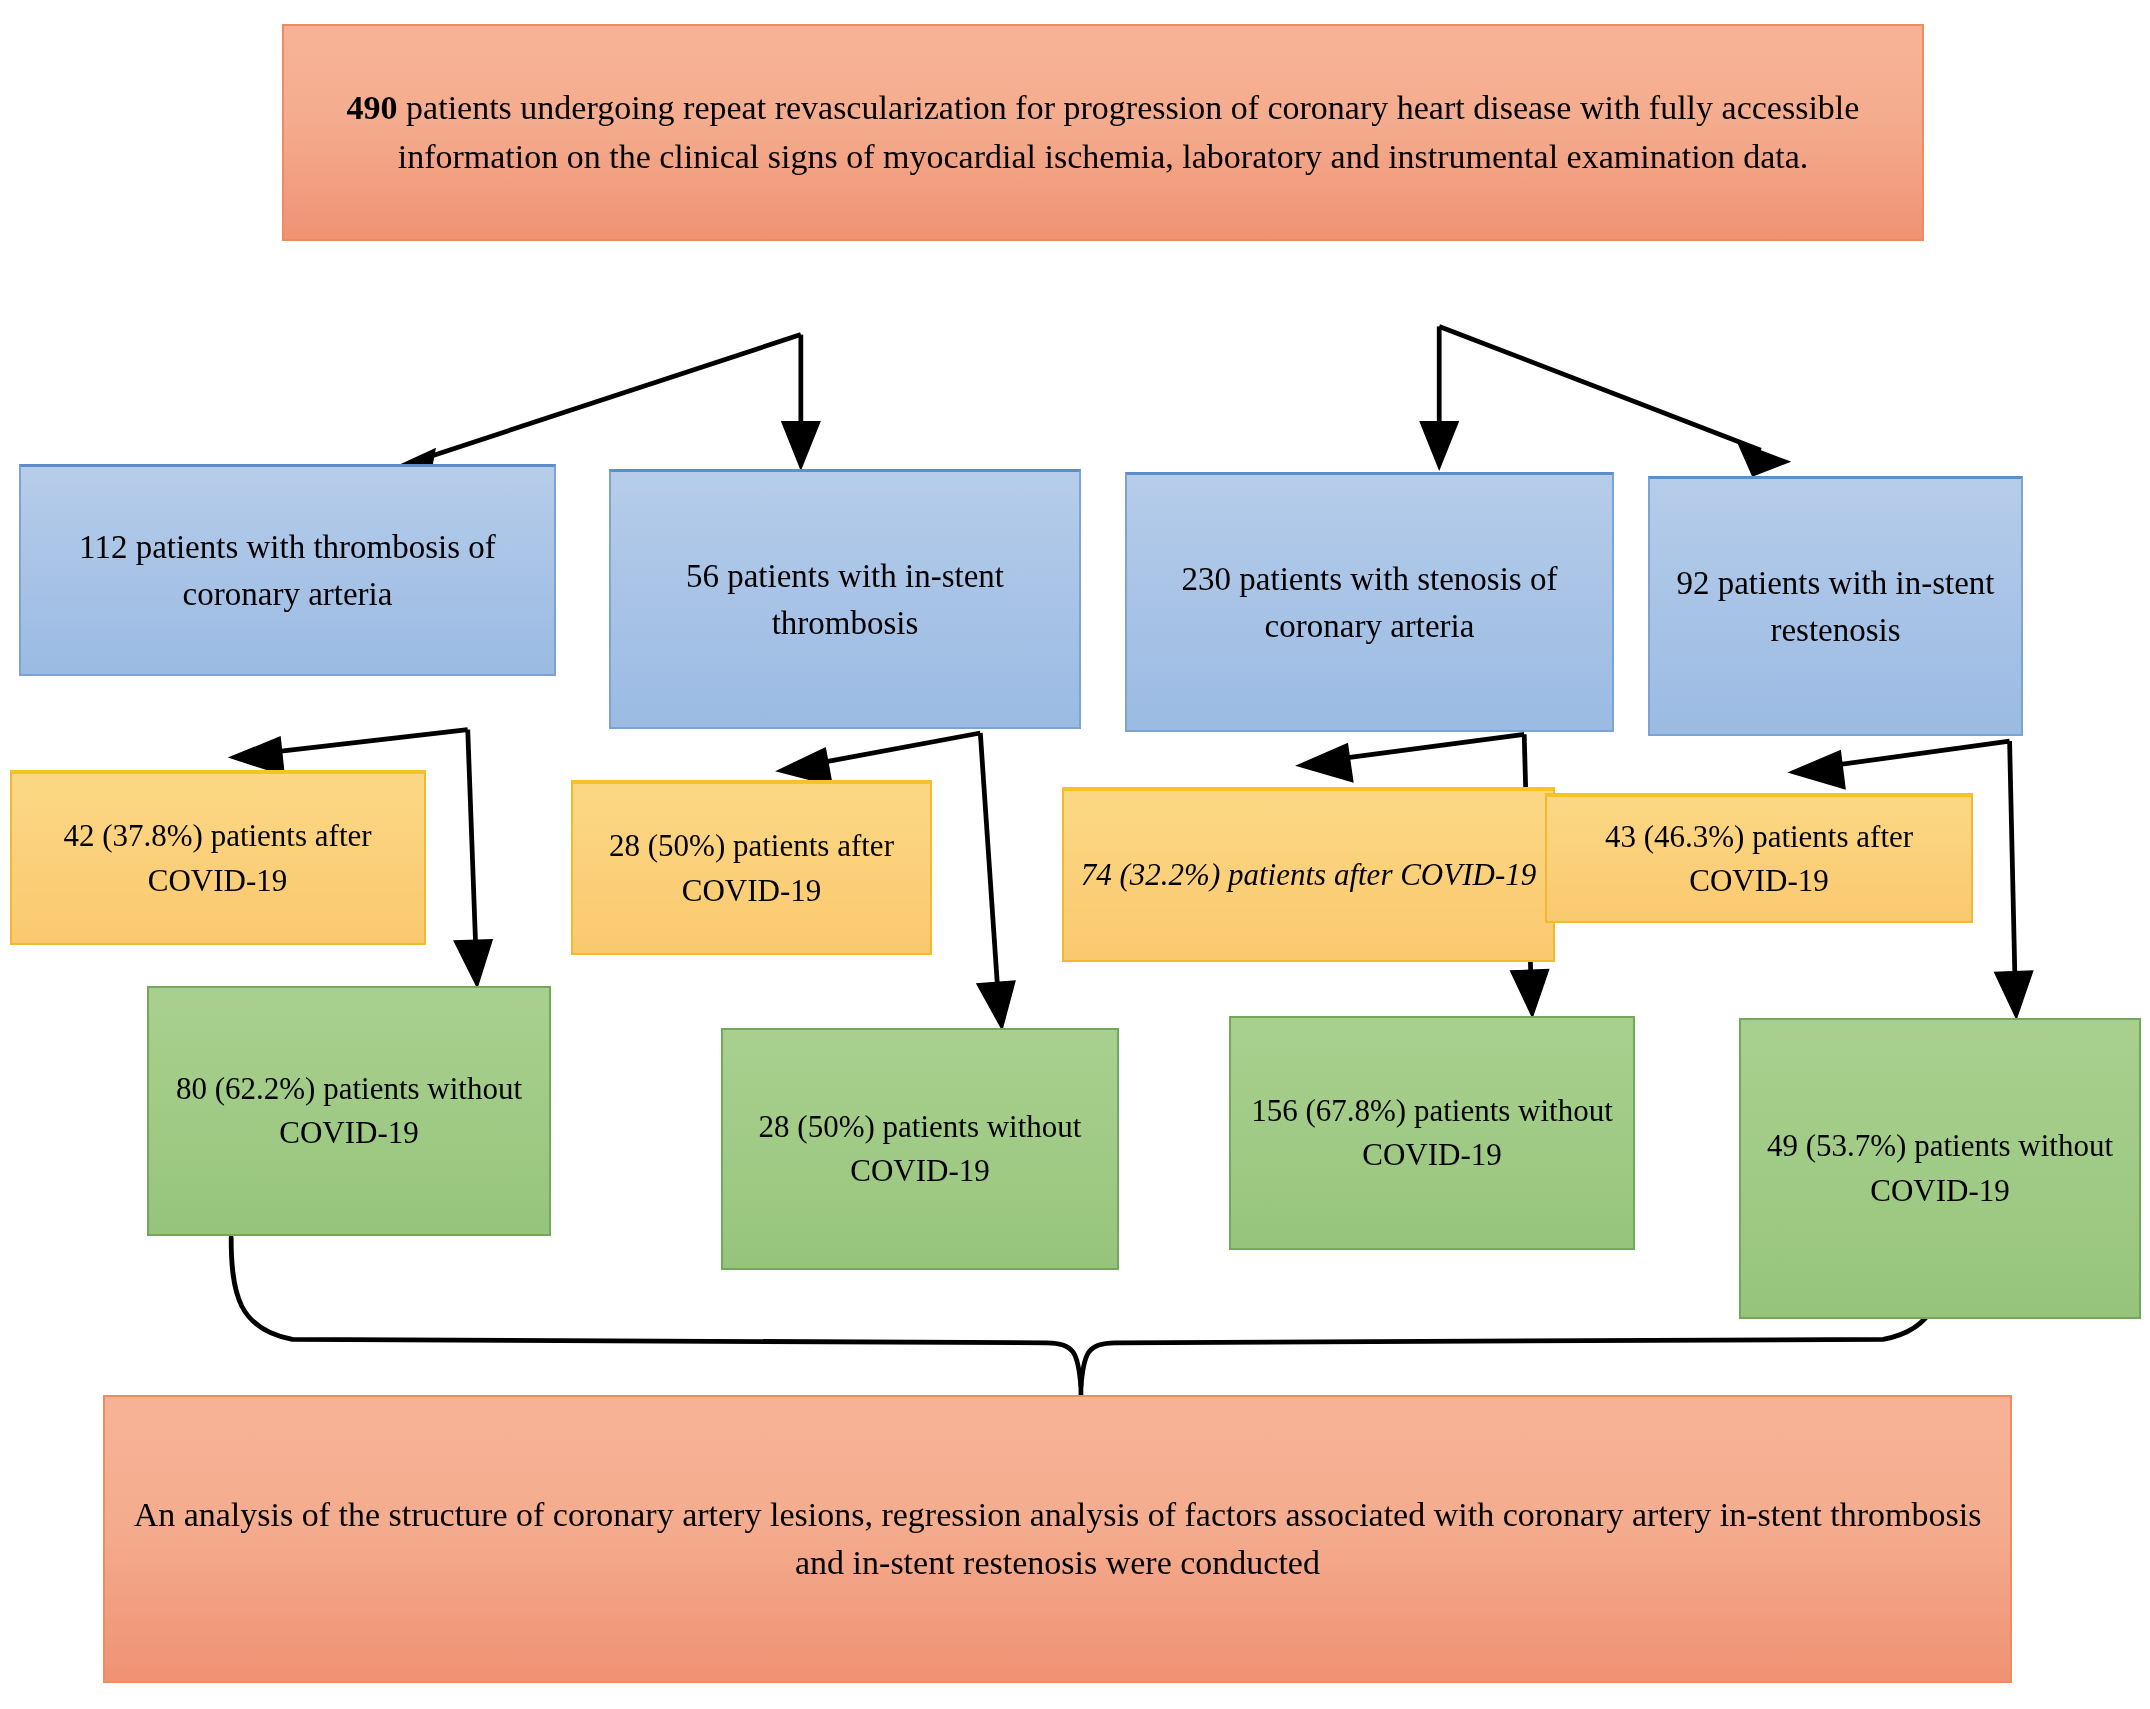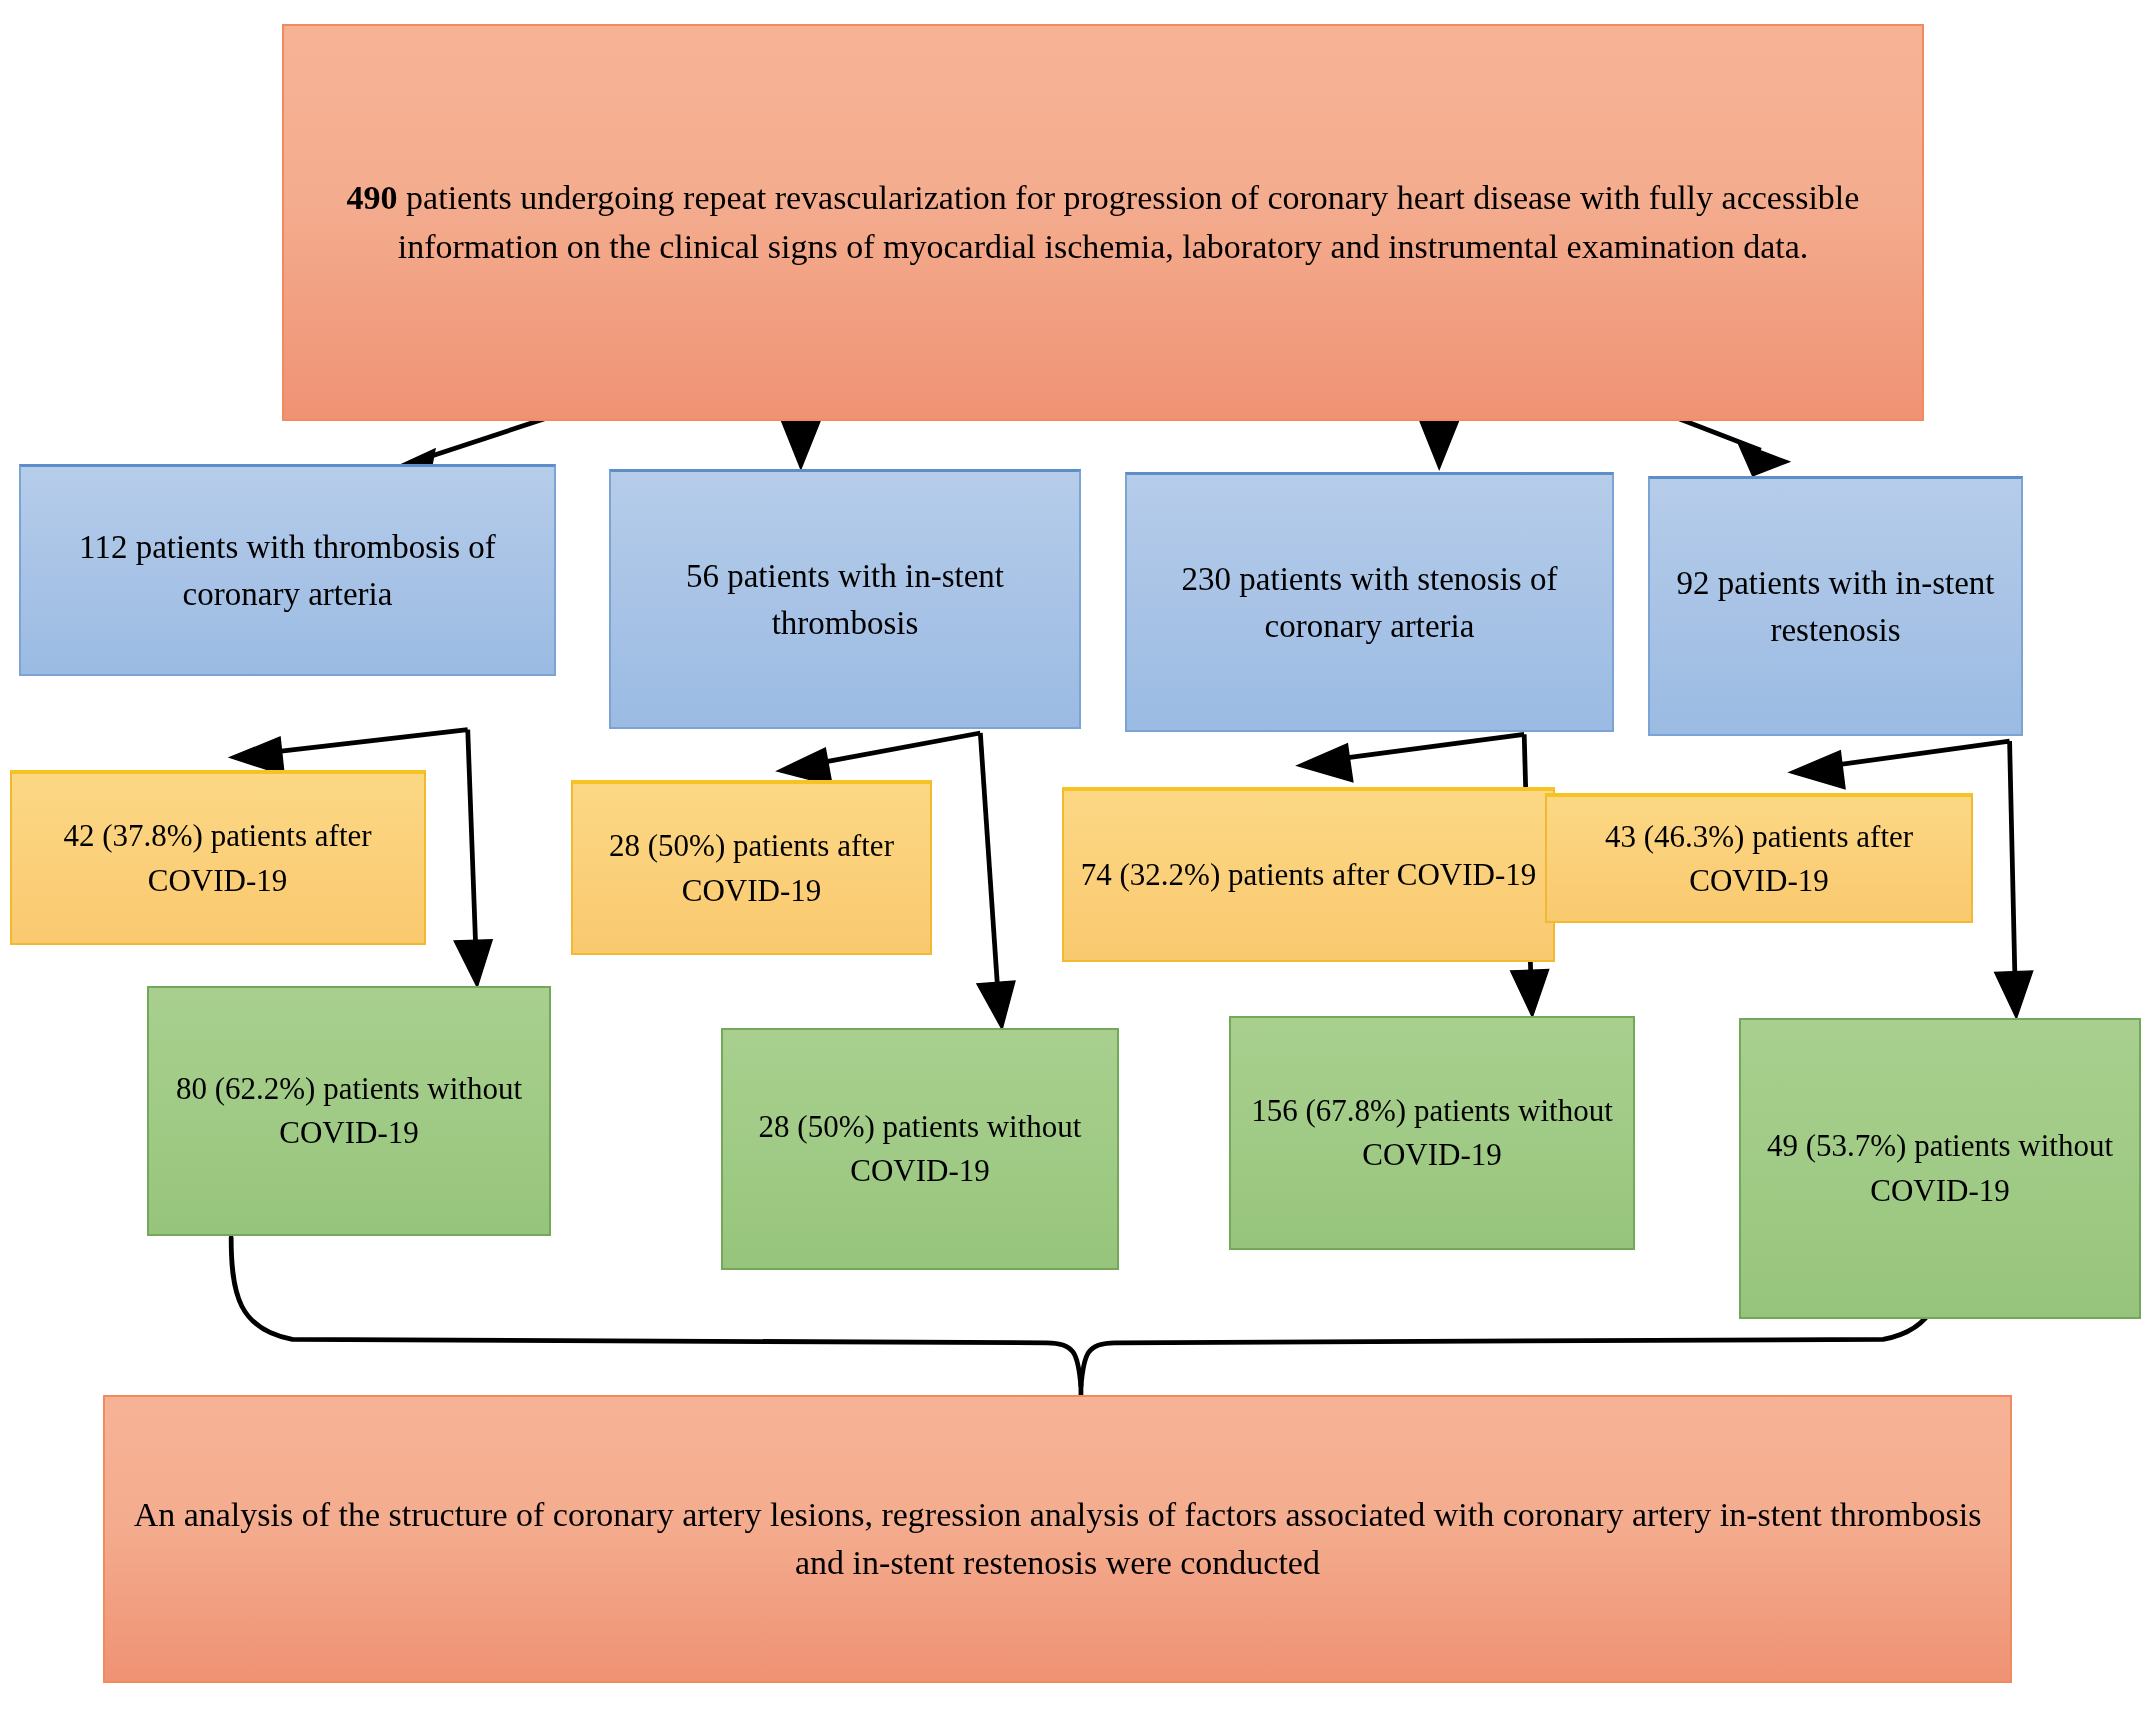--- a/index.html
+++ b/index.html
@@ -158,21 +158,21 @@
                L 1540 1975
                C 1580 1975, 1586 1990, 1590 2040
                C 1594 1990, 1600 1975, 1640 1975
                L 2770 1970
                C 2848 1955, 2860 1905, 2860 1818"></path>
       <path class="brace" d="M 1590 2035 L 1590 2060"></path>
     </g>
 
   </svg>
 
-  <div class="node n-orange" style="left:282px; top:24px; width:1642px; height:397px;">
+  <div class="node n-orange" style="left:282px; top:24px; width:1642px; height:217px;">
     <span class="txt"><b>490</b><span> patients undergoing repeat revascularization for progression of coronary heart disease with fully accessible information on the clinical signs of myocardial ischemia, laboratory and instrumental examination data.</span></span>
   </div>
 
   <div class="node n-blue" style="left:19px; top:464px; width:537px; height:212px;">
     <span class="txt">112 patients with thrombosis of coronary arteria</span>
   </div>
 
   <div class="node n-blue" style="left:609px; top:469px; width:472px; height:260px;">
     <span class="txt">56 patients with in-stent thrombosis</span>
   </div>
@@ -186,21 +186,21 @@
   </div>
 
   <div class="node n-yellow" style="left:9.5px; top:770px; width:416px; height:175px;">
     <span class="txt">42 (37.8%) patients after COVID-19</span>
   </div>
 
   <div class="node n-yellow" style="left:571px; top:780px; width:361px; height:175px;">
     <span class="txt">28 (50%) patients after COVID-19</span>
   </div>
 
-  <div class="node n-yellow" style="left:1062px; top:787px; width:493px; height:175px;">
+  <div class="node n-yellow" style="left:1062px; top:787px; width:493px; height:175px;font-style:italic;">
     <span class="txt">74 (32.2%) patients after COVID-19</span>
   </div>
 
   <div class="node n-yellow" style="left:1545px; top:793px; width:428px; height:130px;">
     <span class="txt">43 (46.3%) patients after COVID-19</span>
   </div>
 
   <div class="node n-green" style="left:147px; top:986px; width:404px; height:250px;">
     <span class="txt">80 (62.2%) patients without COVID-19</span>
   </div>

